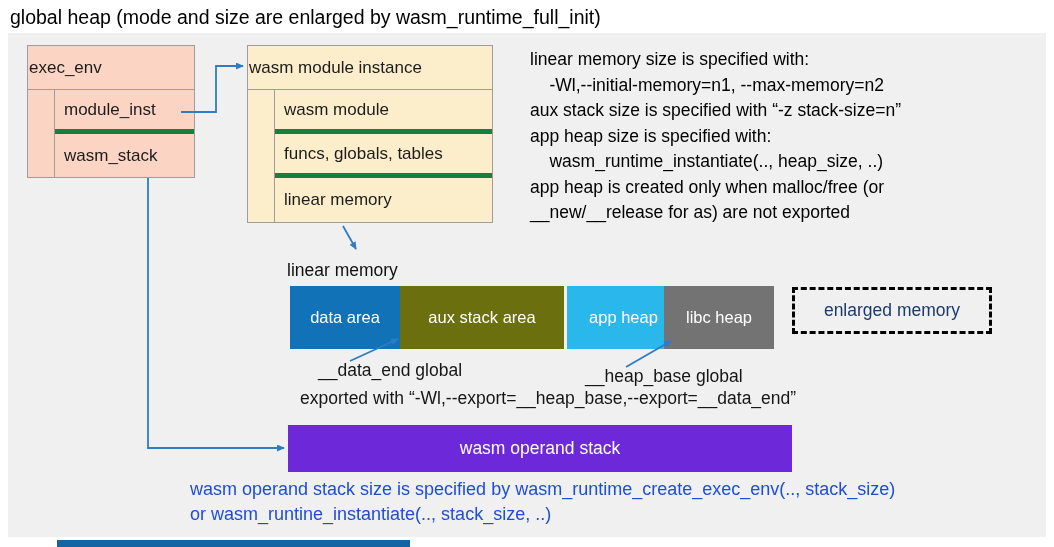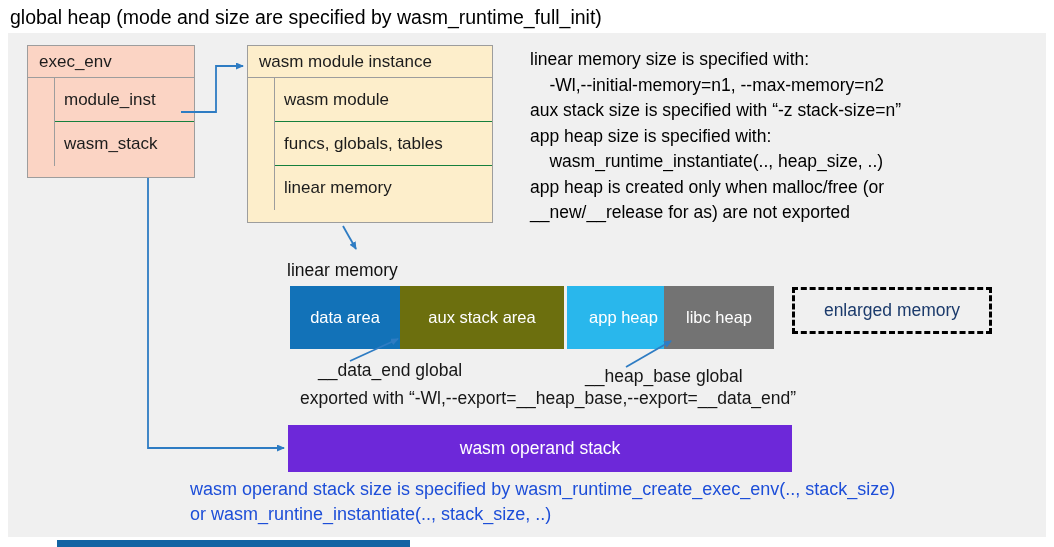--- a/index.html
+++ b/index.html
@@ -7,23 +7,23 @@
   .canvas {
     position:relative; width:1054px; height:547px; overflow:hidden;
     font-family:"Liberation Sans", sans-serif; color:#111; background:#fff;
   }
   .abs { position:absolute; }
   .panel { left:8px; top:33px; width:1038px; height:504px; }
   .title { left:10px; top:6px; font-size:19.5px; color:#000; white-space:pre; }
 
   
   .struct { border:1px solid #9d9d9d; font-size:17px; color:#1c1c1c; }
-  .struct .hdr { height:32px; display:flex; align-items:center; padding-left:11px; border-bottom:1px solid #9d9d9d; }
+  .struct .hdr { height:44px; display:flex; align-items:center; padding-left:1px; border-bottom:1px solid #9d9d9d; }
   .struct .rows { margin-left:26px; border-left:1px solid #9d9d9d; }
-  .struct .row { height:44px; display:flex; align-items:center; padding-left:9px; border-bottom:1px solid #15803d; }
+  .struct .row { height:44px; display:flex; align-items:center; padding-left:9px; border-bottom:5px solid #15803d; }
   .struct .row:last-child { border-bottom:none; }
 
   .notes { left:530px; top:47px; width:512px; font-size:17.5px; line-height:25.5px; white-space:pre-wrap; color:#000000; }
 
   .lm-label { left:287px; top:260px; font-size:17.5px; }
 
   .seg { top:286px; height:63px; display:flex; align-items:center; justify-content:center;
          color:#fff; font-size:16.5px; white-space:nowrap; }
   .enlarged { left:792px; top:287px; width:200px; height:47px; border:3px dashed #000;
               display:flex; align-items:center; justify-content:center; font-size:17.5px; background:transparent; }
@@ -40,21 +40,21 @@
   .arrow-line { stroke:var(--arrow,#2e7cc3); stroke-width:1.8; fill:none; }
   .arrow-head { fill:var(--arrow,#2e7cc3); }
 </style>
 </head>
 <body>
 
 <div class="canvas">
 
   <div class="abs panel" style="background: rgb(240, 240, 240);"></div>
 
-  <div class="abs title">global heap (mode and size are specified by wasm_runtime_full_init)</div>
+  <div class="abs title">global heap (mode and size are enlarged by wasm_runtime_full_init)</div>
 
   <div class="abs struct" style="left: 27px; top: 45px; width: 168px; height: 133px; background: rgb(251, 212, 196);">
     <div class="hdr">exec_env</div>
     <div class="rows">
       <div class="row">module_inst</div>
       <div class="row">wasm_stack</div>
     </div>
   </div>
 
   <div class="abs struct" style="left: 247px; top: 45px; width: 246px; height: 178px; background: rgb(253, 238, 203);">

